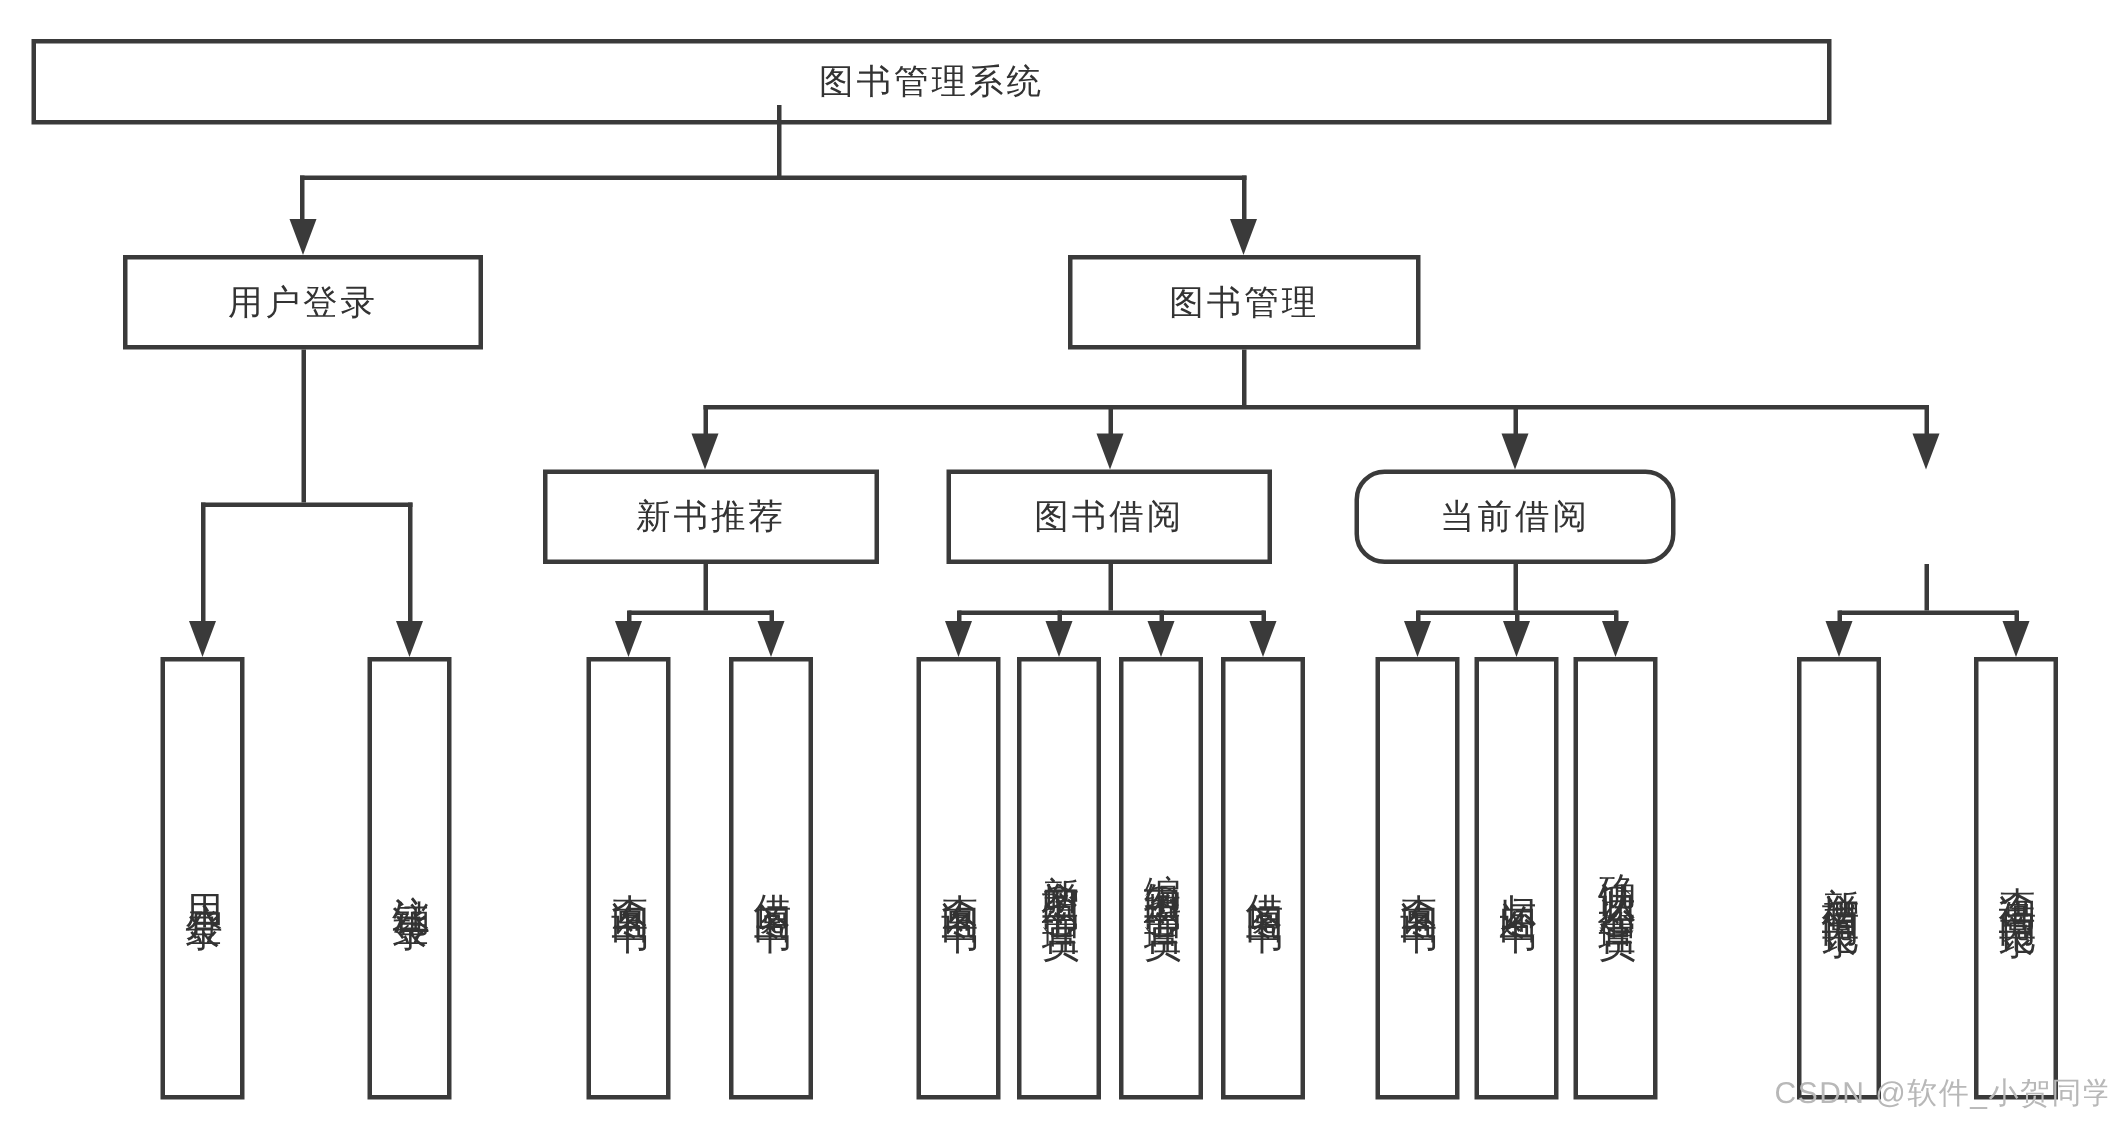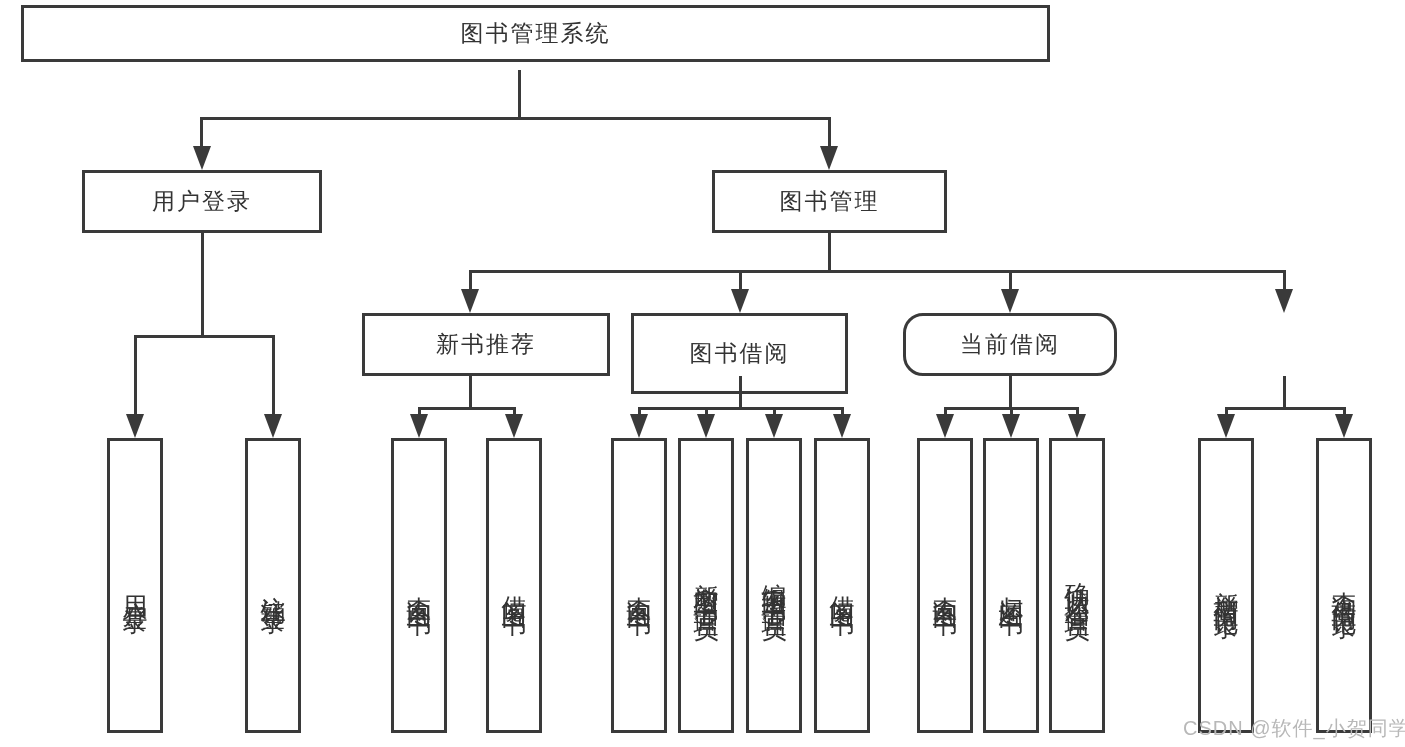--- a/index.html
+++ b/index.html
@@ -26,21 +26,21 @@
   .watermark {
     position:absolute; left:1183px; top:715px;
     font-size:20px; color:#b8b8b8; letter-spacing:1px; white-space:nowrap;
   }
 </style>
 </head>
 <body>
 
 <div class="canvas">
 
-  <div class="box" style="left:21px; top:5px; width:1029px; height:57px;">
+  <div class="box" style="left:21px; top:26px; width:1200px; height:57px;">
     <span class="hlbl">图书管理系统</span>
   </div>
 
   <div class="line" style="left:518px; top:70px; width:3px; height:49px;"></div>
   <div class="line" style="left:200px; top:117px; width:631px; height:3px;"></div>
   <div class="line" style="left:200px; top:117px; width:3px; height:32px;"></div>
   <div class="arrow" style="left:193px; top:146px;"></div>
   <div class="line" style="left:828px; top:117px; width:3px; height:32px;"></div>
   <div class="arrow" style="left:820px; top:146px;"></div>
 
@@ -62,24 +62,24 @@
   <div class="line" style="left:469px; top:270px; width:816px; height:3px;"></div>
   <div class="line" style="left:469px; top:270px; width:3px; height:21px;"></div>
   <div class="arrow" style="left:461px; top:289px;"></div>
   <div class="line" style="left:739px; top:270px; width:3px; height:21px;"></div>
   <div class="arrow" style="left:731px; top:289px;"></div>
   <div class="line" style="left:1009px; top:270px; width:3px; height:21px;"></div>
   <div class="arrow" style="left:1001px; top:289px;"></div>
   <div class="line" style="left:1283px; top:270px; width:3px; height:21px;"></div>
   <div class="arrow" style="left:1275px; top:289px;"></div>
 
-  <div class="box" style="left:362px; top:313px; width:248px; height:63px;">
+  <div class="box" style="left:362px; top:313px; width:224px; height:63px;">
     <span class="hlbl">新书推荐</span>
   </div>
-  <div class="box" style="left:631px; top:313px; width:217px; height:81px;">
+  <div class="box" style="left:631px; top:313px; width:217px; height:63px;">
     <span class="hlbl">图书借阅</span>
   </div>
   <div class="box" style="left:903px; top:313px; width:214px; height:63px;border-radius:20px;">
     <span class="hlbl">当前借阅</span>
   </div>
 
   <div class="line" style="left:469px; top:376px; width:3px; height:31px;"></div>
   <div class="line" style="left:419px; top:407px; width:97px; height:3px;"></div>
   <div class="line" style="left:418px; top:407px; width:3px; height:9px;"></div>
   <div class="arrow" style="left:410px; top:414px;"></div>

